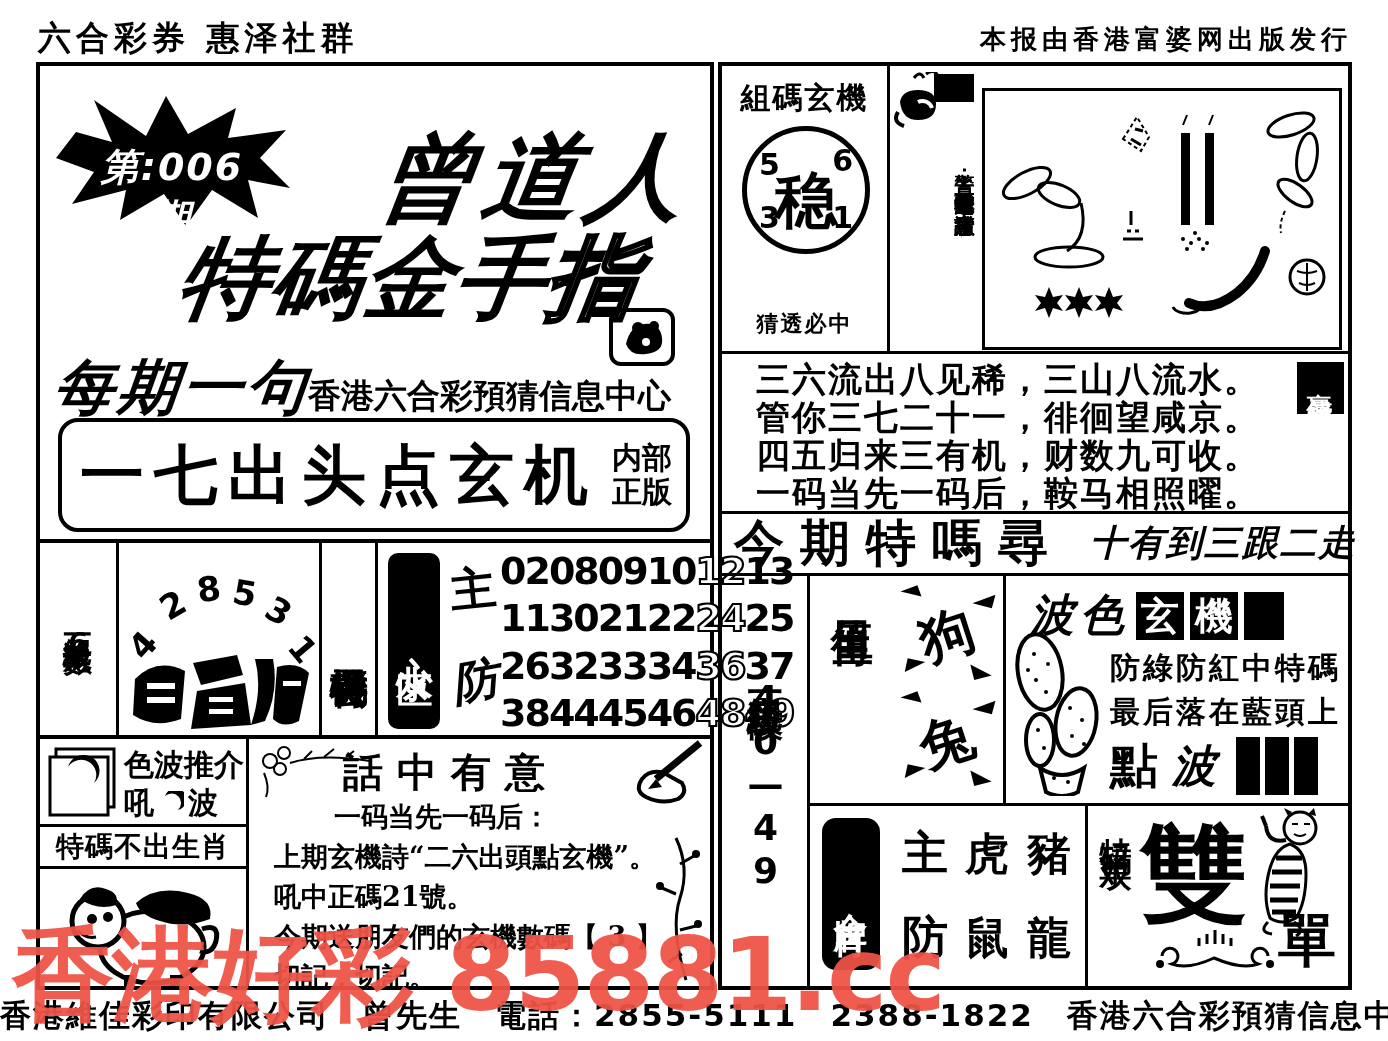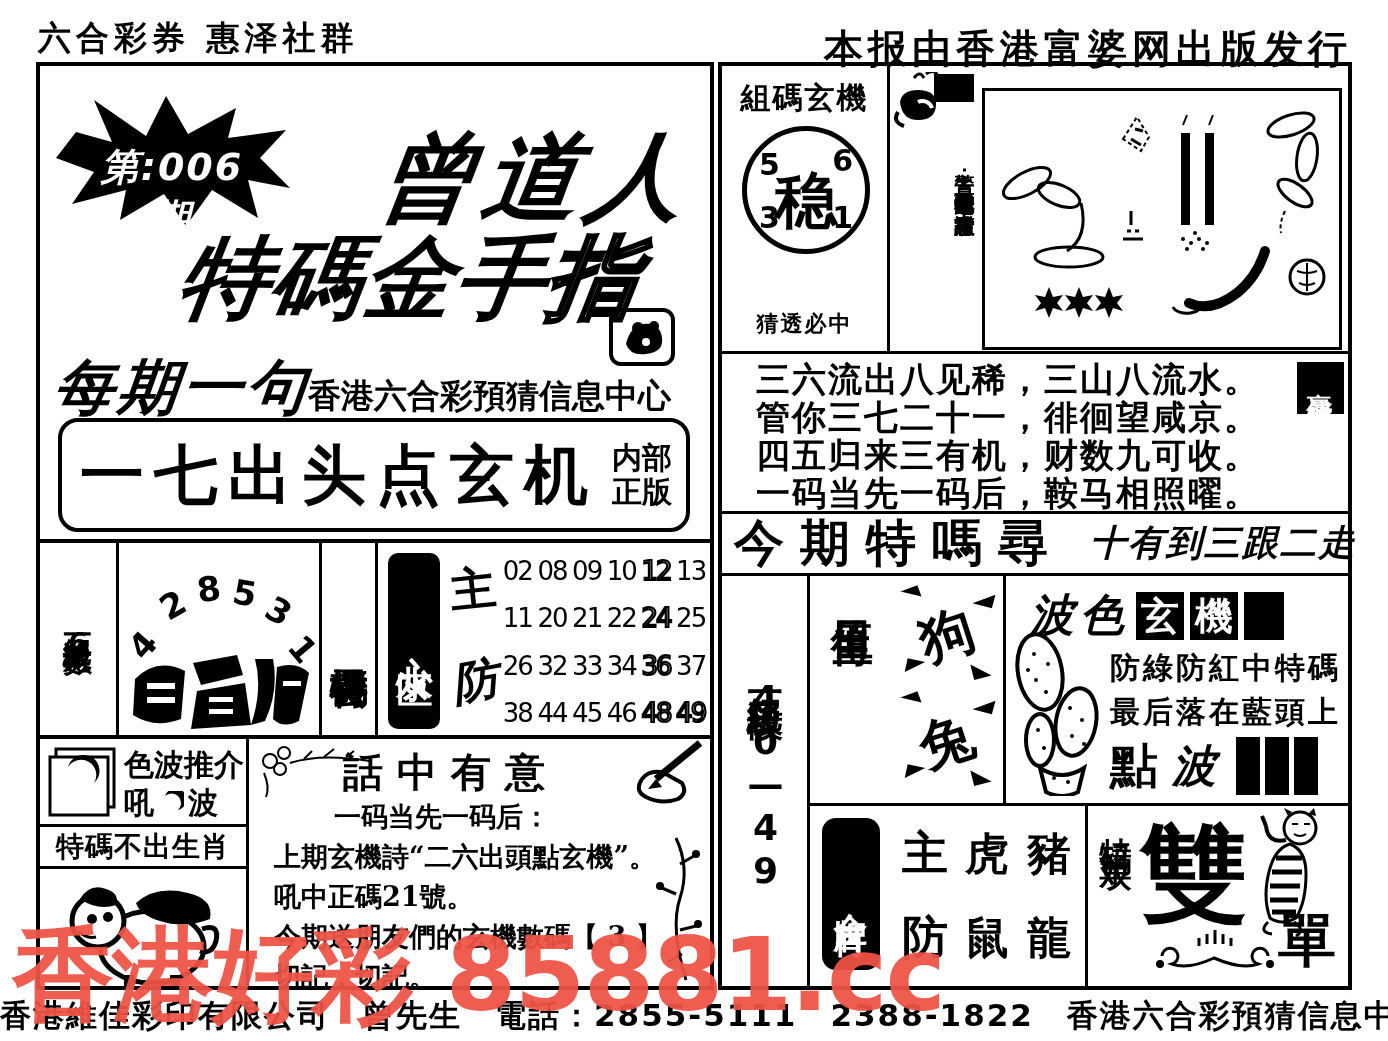--- a/index.html
+++ b/index.html
@@ -7,21 +7,21 @@
   #page {
     position:relative; width:1388px; height:1041px; background:#fff;
     font-family:"DejaVu Sans", sans-serif; color:#000; overflow:hidden;
     margin:0 auto;
   }
   .abs { position:absolute; }
   .vtext { writing-mode:vertical-rl; text-orientation:upright; }
 
   
   .hdr-left  { left:38px; top:16px; font-size:33px; font-weight:900; letter-spacing:5px; }
-  .hdr-right { right:36px; top:22px; font-size:39px; font-weight:900; letter-spacing:5px; }
+  .hdr-right { right:36px; top:22px; font-size:26px; font-weight:900; letter-spacing:5px; }
 
   
   #left-panel  { left:36px;  top:62px; width:678px; height:928px; border:4px solid #000; }
   #right-panel { left:718px; top:62px; width:634px; height:928px; border:4px solid #000; }
 
   
   #issue-badge { left:14px; top:28px; width:240px; height:140px; }
   #issue-badge svg { position:absolute; left:0; top:0; }
   #issue-badge .badge-label {
     position:absolute; left:28px; top:48px; width:180px; text-align:center;
@@ -69,21 +69,21 @@
     display:flex; align-items:center; justify-content:center;
   }
   #heart-label-box .vtext { color:#fff; font-size:36px; font-weight:700; letter-spacing:10px; }
   .main-char   { position:absolute; left:72px; top:16px;  font-size:46px; font-weight:900; transform:rotate(-6deg); }
   .defend-char { position:absolute; left:74px; top:108px; font-size:46px; font-weight:900; font-style:italic; transform:rotate(-10deg); }
   #heart-number-grid {
     position:absolute; left:122px; top:4px; width:208px; height:190px;
     display:grid; grid-template-columns:repeat(6,1fr); grid-template-rows:repeat(4,1fr);
     align-items:center; justify-items:center;
   }
-  .heart-num { font-size:26px; font-weight:400; letter-spacing:-2px; }
+  .heart-num { font-size:38px; font-weight:700; letter-spacing:-2px; }
   .heart-num.outline { color:#fff; -webkit-text-stroke:2.2px #000; text-shadow:0 0 1px #000; }
 
   
   #bottom-band { left:0; top:673px; width:670px; height:247px; }
   #bl-col { left:0; top:0; width:209px; height:100%; border-right:3px solid #000; }
   #colorwave-box { left:0; top:0; width:100%; height:88px; border-bottom:3px solid #000; }
   #crescent-box { position:absolute; left:6px; top:6px; }
   .cw-title { position:absolute; left:84px; top:6px;  font-size:30px; font-weight:900; }
   .cw-line  { position:absolute; left:84px; top:44px; font-size:30px; font-weight:900; display:flex; align-items:center; gap:4px; }
   #nozodiac-strip { left:0; top:88px; width:100%; height:42px; border-bottom:3px solid #000;
@@ -266,21 +266,21 @@
         <span class="main-char">主</span>
         <span class="defend-char">防</span>
         <div id="heart-number-grid">
             <span class="heart-num">02</span>
             <span class="heart-num">08</span>
             <span class="heart-num">09</span>
             <span class="heart-num">10</span>
             <span class="heart-num outline">12</span>
             <span class="heart-num">13</span>
             <span class="heart-num">11</span>
-            <span class="heart-num">20</span>
+            <span class="heart-num">30</span>
             <span class="heart-num">21</span>
             <span class="heart-num">22</span>
             <span class="heart-num outline">24</span>
             <span class="heart-num">25</span>
             <span class="heart-num">26</span>
             <span class="heart-num">32</span>
             <span class="heart-num">33</span>
             <span class="heart-num">34</span>
             <span class="heart-num outline">36</span>
             <span class="heart-num">37</span>

